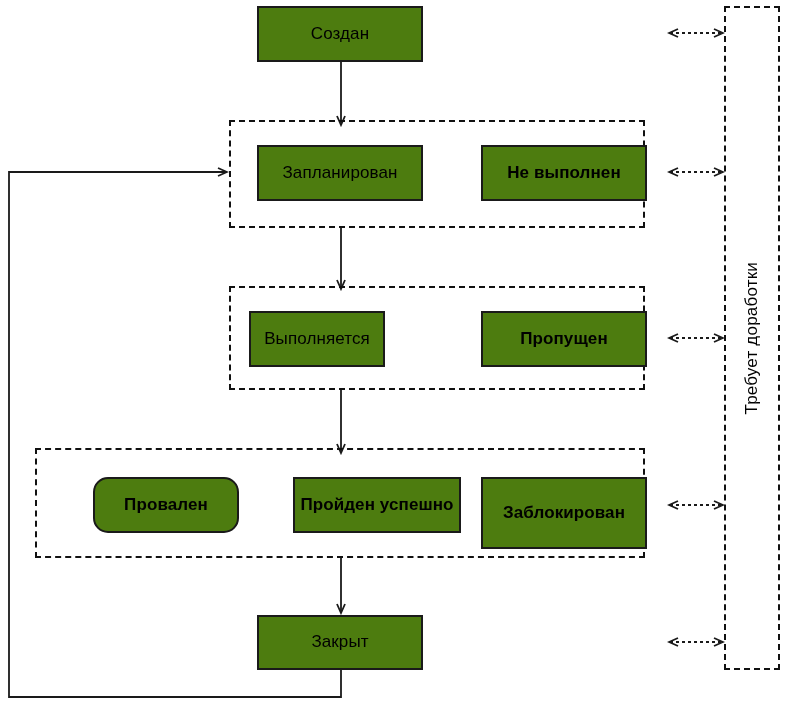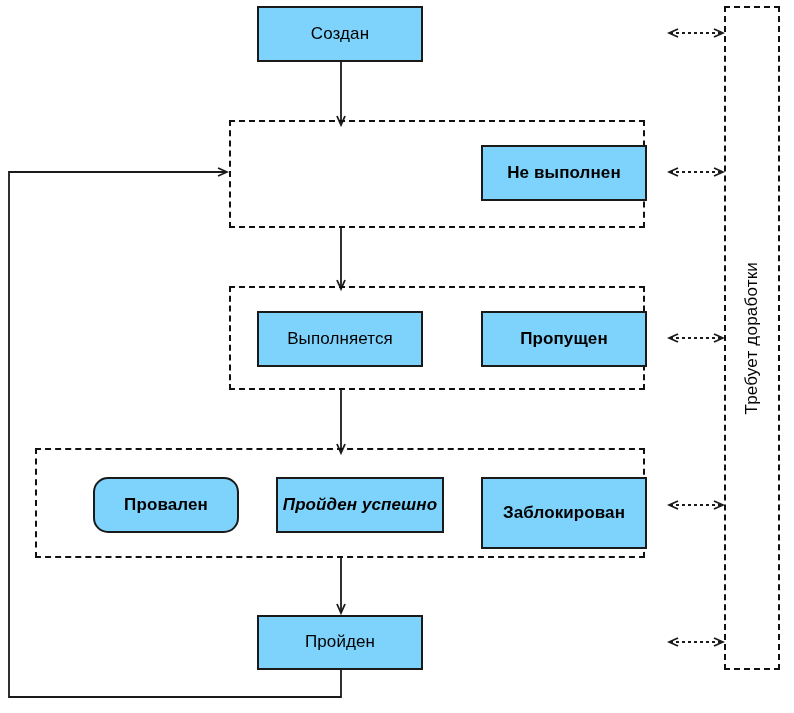--- a/index.html
+++ b/index.html
@@ -21,21 +21,21 @@
     position: absolute;
     left: 0; top: 0;
     width: 794px;
     height: 713px;
     pointer-events: none;
   }
   .node {
     position: absolute;
     box-sizing: border-box;
     border: 2px solid #1a1a1a;
-    background: #7dd3fc;
+    background: #4d7c0f;
     display: flex;
     align-items: center;
     justify-content: center;
     text-align: center;
     font-size: 17px;
     line-height: 1.22;
     color: #000000;
     letter-spacing: 0.1px;
   }
   .node.bold {
@@ -99,44 +99,47 @@
     <line x1="670" y1="338" x2="722" y2="338" stroke="#1a1a1a" stroke-width="1.8" stroke-dasharray="3,3" marker-end="url(#arrowDash)" marker-start="url(#arrowDashStart)"></line>
     <line x1="670" y1="505" x2="722" y2="505" stroke="#1a1a1a" stroke-width="1.8" stroke-dasharray="3,3" marker-end="url(#arrowDash)" marker-start="url(#arrowDashStart)"></line>
     <line x1="670" y1="642" x2="722" y2="642" stroke="#1a1a1a" stroke-width="1.8" stroke-dasharray="3,3" marker-end="url(#arrowDash)" marker-start="url(#arrowDashStart)"></line>
   </svg>
 
   <div class="node" style="left:257px; top:6px; width:166px; height:56px;">
     <span>Создан</span>
   </div>
 
   <div class="group" style="left:229px; top:120px; width:416px; height:108px;"></div>
+  <div class="node" style="left:257px; top:145px; width:166px; height:56px;">
+    <span>Запланирован</span>
+  </div>
   <div class="node bold" style="left:450px; top:145px; width:166px; height:56px;">
     <span>Не выполнен</span>
   </div>
 
   <div class="group" style="left:229px; top:286px; width:416px; height:104px;"></div>
-  <div class="node" style="left:257px; top:311px; width:166px; height:56px;">
+  <div class="node" style="left:249px; top:311px; width:136px; height:56px;">
     <span>Выполняется</span>
   </div>
   <div class="node bold" style="left:450px; top:311px; width:166px; height:56px;">
     <span>Пропущен</span>
   </div>
 
   <div class="group" style="left:35px; top:448px; width:610px; height:110px;"></div>
   <div class="node bold" style="left:62px; top:477px; width:146px; height:56px;border-radius:15px;">
     <span>Провален</span>
   </div>
-  <div class="node bold" style="left:245px; top:477px; width:168px; height:56px;font-style:italic;">
+  <div class="node bold" style="left:262px; top:477px; width:168px; height:56px;">
     <span>Пройден успешно</span>
   </div>
   <div class="node bold" style="left:450px; top:477px; width:166px; height:72px;">
     <span>Заблокирован</span>
   </div>
 
   <div class="node" style="left:257px; top:615px; width:166px; height:55px;">
-    <span>Пройден</span>
+    <span>Закрыт</span>
   </div>
 
   <div class="sidebar" style="left:724px; top:6px; width:56px; height:664px;">
     <span class="sidebar-label">Требует доработки</span>
   </div>
 
 </div>
 
 </body></html>

